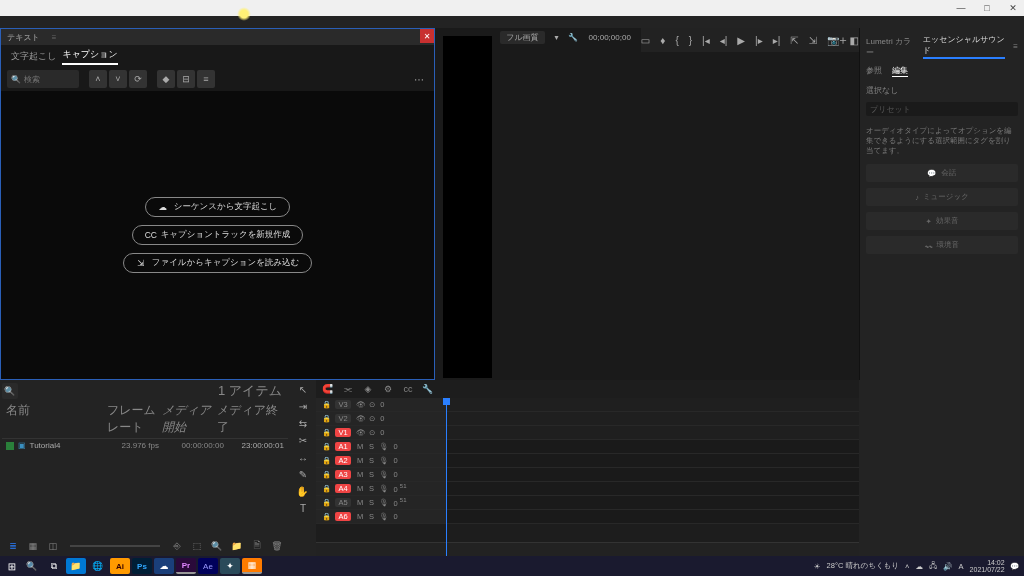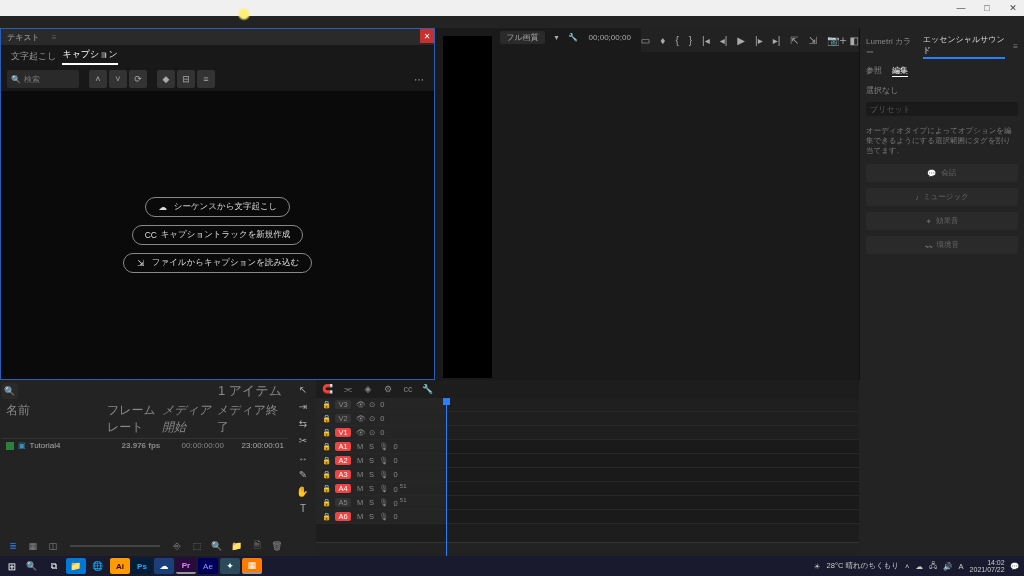--- a/index.html
+++ b/index.html
@@ -54,21 +54,21 @@
 .project-top .sico { width: 16px; height: 16px; background: #2a2a2a; border-radius: 2px; display: flex; align-items: center; justify-content: center; color: #888; }
 .project-top .bin { margin-left: auto; color: #888; padding-right: 6px; font-size: 13px; text-align: center; }
 .proj-head { display: flex; color: #888; font-size: 12px; padding: 2px 4px; border-bottom: 1px solid #333; justify-content: flex-end; }
 .proj-head span:nth-child(1) { width: 110px; }
 .proj-head span:nth-child(2) { width: 60px; }
 .proj-head span:nth-child(3) { width: 60px; font-style: italic; }
 .proj-row { display: flex; align-items: center; padding: 2px 4px; color: #aaa; font-size: 8px; }
 .proj-row .chip { width: 8px; height: 8px; background: #2a7f3a; margin-right: 4px; }
 .proj-row .sicon { color: #3a8fbf; margin-right: 4px; }
 .proj-row span:nth-child(3) { width: 92px; }
-.proj-row span:nth-child(4) { width: 60px; color: #888; font-weight: bold; }
+.proj-row span:nth-child(4) { width: 60px; color: #888; }
 .proj-row span:nth-child(5) { width: 60px; color: #888; }
 .proj-bottom { margin-top: auto; display: flex; align-items: center; gap: 6px; padding: 2px 4px; color: #888; font-size: 9px; }
 .proj-bottom .vicon { width: 14px; height: 12px; display: flex; align-items: center; justify-content: center; }
 .proj-bottom .slider { flex: 1; height: 2px; background: #444; position: relative; margin: 0 4px; }
 
 .tool-col { width: 26px; background: #232323; display: flex; flex-direction: column; align-items: center; gap: 6px; padding-top: 4px; color: #aaa; font-size: 10px; }
 .tool-col div { cursor: pointer; }
 
 .timeline { flex: 1; background: #1d1d1d; display: flex; flex-direction: column; }
 .tl-top { height: 18px; display: flex; align-items: center; gap: 8px; padding-left: 6px; color: #888; font-size: 9px; }

